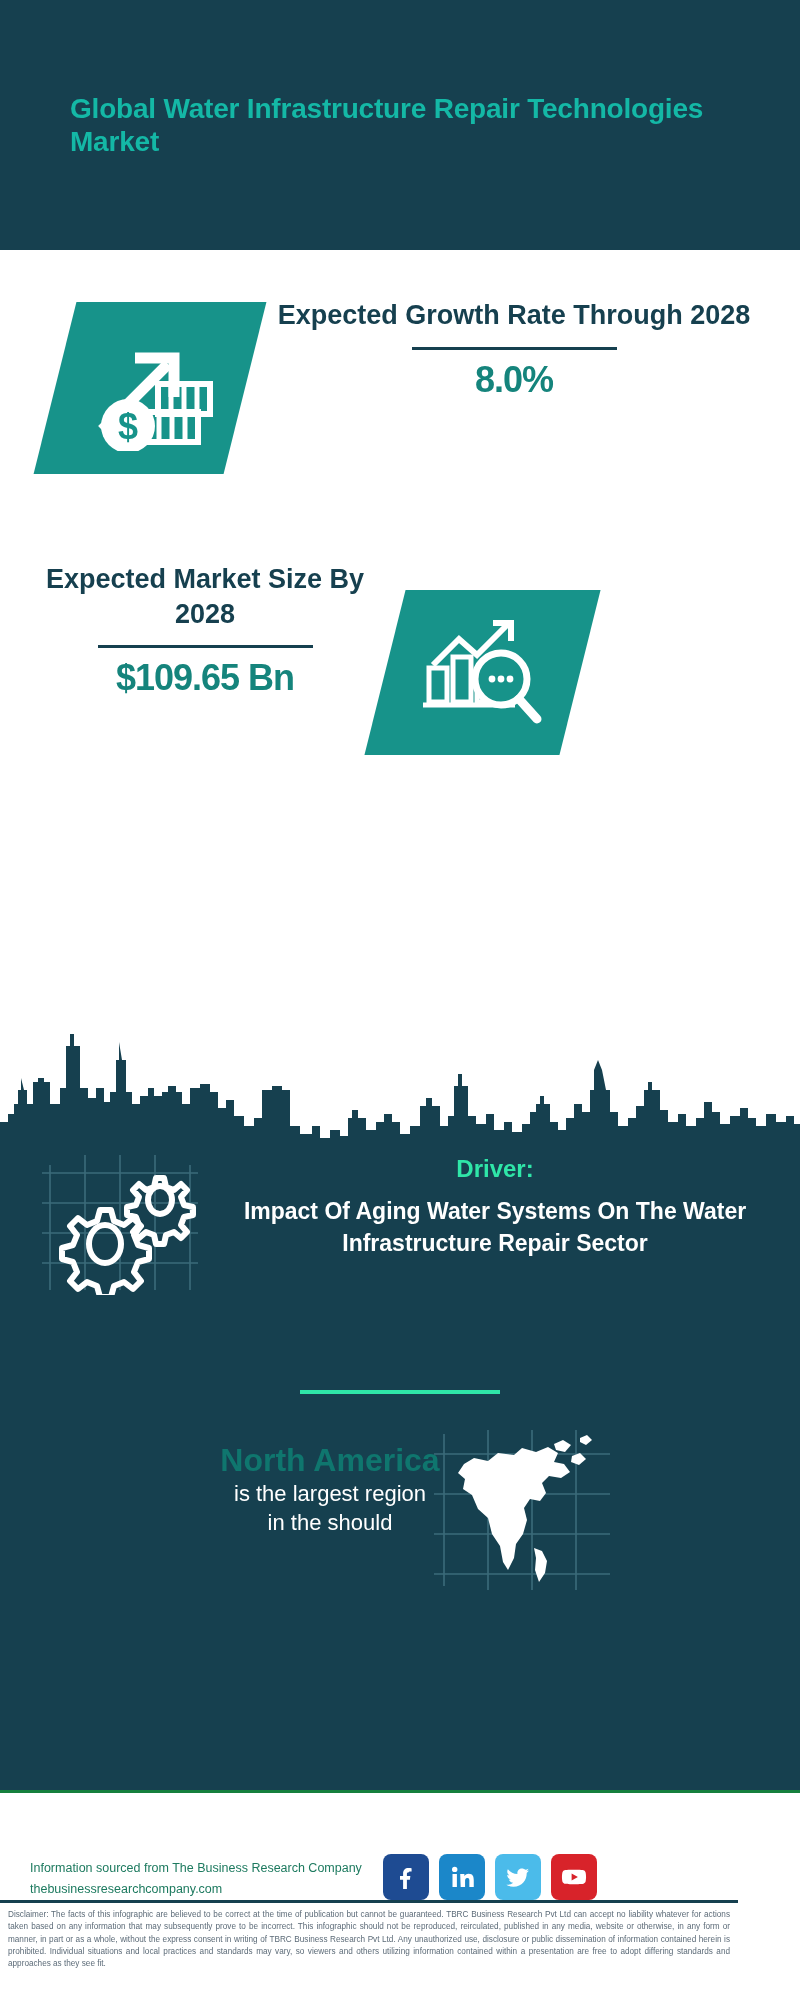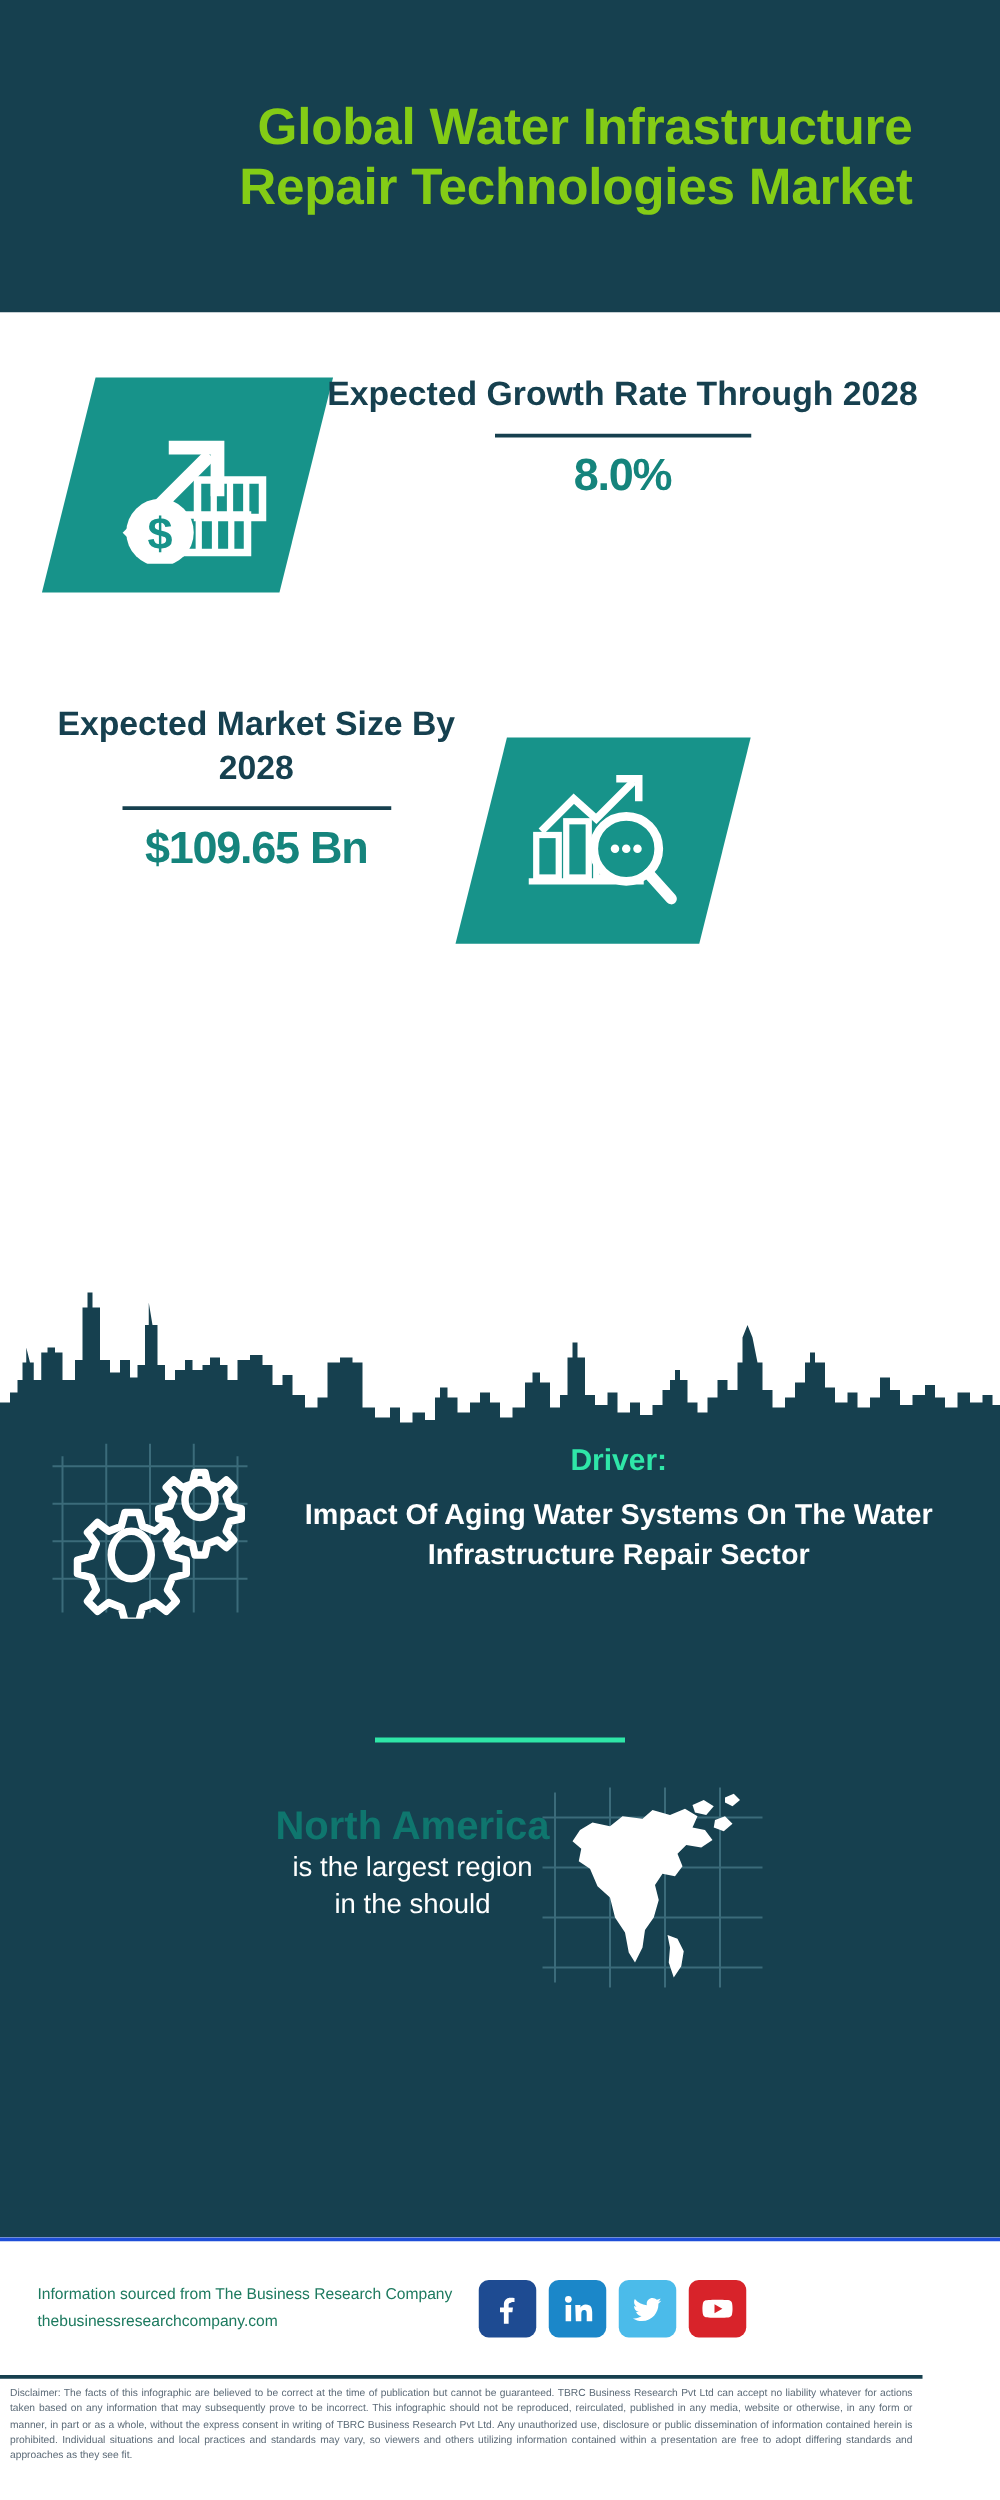--- a/index.html
+++ b/index.html
@@ -11,37 +11,37 @@
   }
   .page { position: relative; width: 800px; height: 2000px; background:#fff; }
 
   
   .header {
     position: absolute; left:0; top:0; width:800px; height:250px;
     background:#16404f;
     display:flex; align-items:center; justify-content:center;
   }
   .header h1 {
-    color:#84cc16; font-size:41px; font-weight:bold; line-height:1.18;
-    text-align:right; width:660px; letter-spacing:-0.2px;
+    color:#14b8a6; font-size:28px; font-weight:bold; line-height:1.18;
+    text-align:left; width:660px; letter-spacing:-0.2px;
   }
 
   
   .white-mid { position:absolute; left:0; top:250px; width:800px; height:880px; background:#fff; }
 
   
   .plgm {
     position:absolute; background:#17938a;
     transform: skewX(-14deg);
   }
   .plgm .ic { transform: skewX(14deg); width:100%; height:100%; display:flex; align-items:center; justify-content:center; }
 
   
   .stat1-icon { left:55px; top:302px; width:190px; height:172px; }
-  .stat1-text { position:absolute; left:243px; top:298px; width:510px; text-align:center; }
+  .stat1-text { position:absolute; left:259px; top:298px; width:510px; text-align:center; }
 
   
   .stat2-icon { left:385px; top:590px; width:195px; height:165px; }
   .stat2-text { position:absolute; left:20px; top:562px; width:370px; text-align:center; }
 
   .stat-label {
     color:#16404f; font-size:27px; font-weight:bold; line-height:1.28;
   }
   .stat-rule {
     height:3px; background:#16404f; margin:14px auto 10px auto;
@@ -72,22 +72,22 @@
 
   
   .region-text { position:absolute; left:30px; top:1440px; width:600px; text-align:center; }
   .region-name { color:#0f766e; font-size:32px; font-weight:bold; line-height:1.25; }
   .region-desc { color:#ffffff; font-size:22px; font-weight:normal; line-height:1.3; }
   .map-icon { position:absolute; left:430px; top:1428px; width:185px; height:165px; }
 
   
   .footer {
     position:absolute; left:0; top:1790px; width:800px; height:110px;
-    background:#ffffff; border-top:3px solid #1d4ed8;
-    display:flex; align-items:center;
+    background:#ffffff; border-top:3px solid #15803d;
+    display:flex; align-items:flex-end;
   }
   .footer-src { margin-left:30px; width:345px; }
   .footer-src div { color:#1d7a5f; font-size:12.5px; line-height:1.7; }
   .social-row { display:flex; gap:10px; margin-left:8px; align-items:center; }
   .soc { width:46px; height:46px; border-radius:8px; display:flex; align-items:center; justify-content:center; }
   .soc-fb { background:#1e4b92; }
   .soc-li { background:#1b87c9; }
   .soc-tw { background:#4bbbea; }
   .soc-yt { background:#d8232a; }
 

